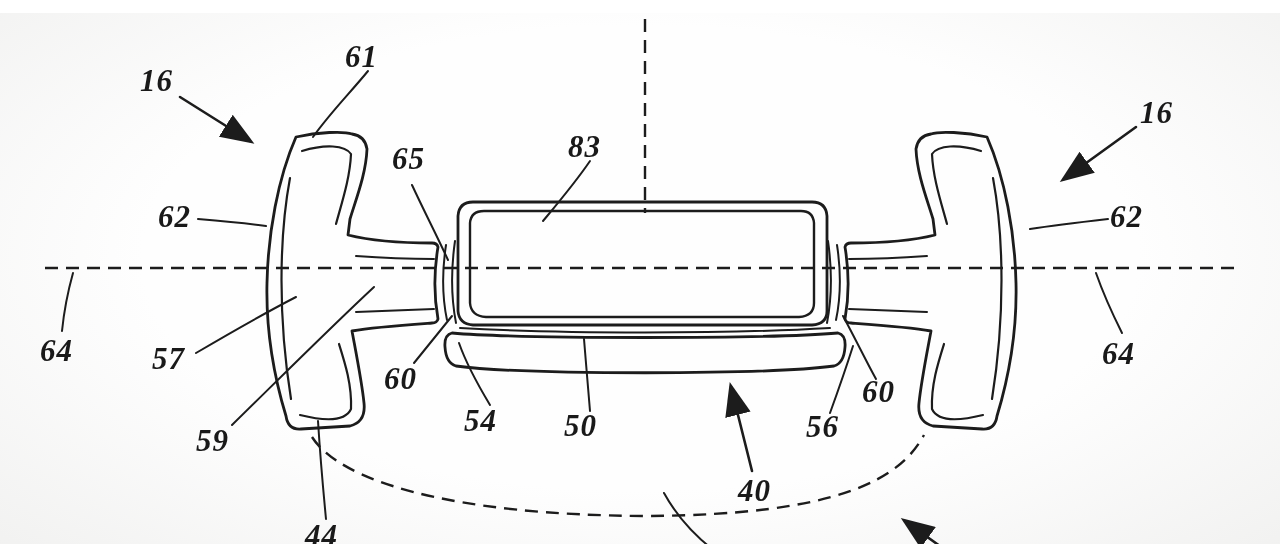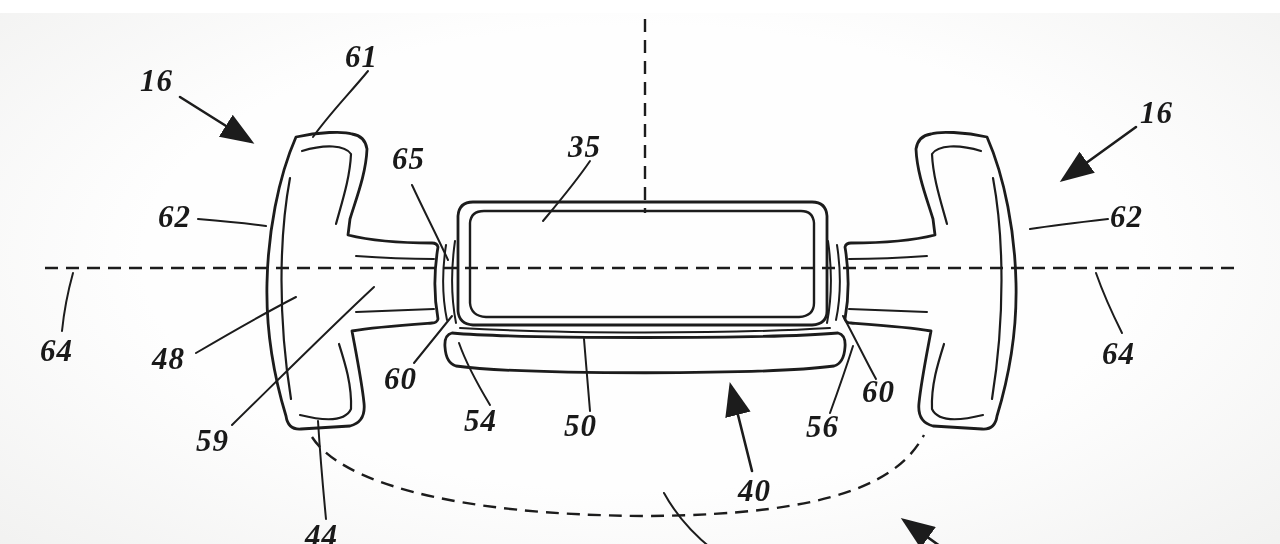--- a/index.html
+++ b/index.html
@@ -101,27 +101,27 @@
       <path d="M 180,84 L 250,128" marker-end="url(#ah)"></path>
       <path d="M 1136,114 L 1064,166" marker-end="url(#ah)"></path>
       <path d="M 752,458 L 731,374" marker-end="url(#ah)"></path>
       <path d="M 958,546 L 905,508" marker-end="url(#ah)"></path>
     </g>
   </svg>
 
   <span class="ref" style="left:140px;top:50px">16</span>
   <span class="ref" style="left:345px;top:26px">61</span>
   <span class="ref" style="left:392px;top:128px">65</span>
-  <span class="ref" style="left:568px;top:116px">35</span>
+  <span class="ref" style="left:568px;top:116px">83</span>
   <span class="ref" style="left:1140px;top:82px">16</span>
   <span class="ref" style="left:158px;top:186px">62</span>
   <span class="ref" style="left:1110px;top:186px">62</span>
   <span class="ref" style="left:40px;top:320px">64</span>
   <span class="ref" style="left:1102px;top:323px">64</span>
-  <span class="ref" style="left:152px;top:328px">48</span>
+  <span class="ref" style="left:152px;top:328px">57</span>
   <span class="ref" style="left:196px;top:410px">59</span>
   <span class="ref" style="left:384px;top:348px">60</span>
   <span class="ref" style="left:464px;top:390px">54</span>
   <span class="ref" style="left:564px;top:395px">50</span>
   <span class="ref" style="left:806px;top:396px">56</span>
   <span class="ref" style="left:862px;top:361px">60</span>
   <span class="ref" style="left:305px;top:505px">44</span>
   <span class="ref" style="left:738px;top:460px">40</span>
   <span class="ref" style="left:722px;top:530px">54</span>
 

